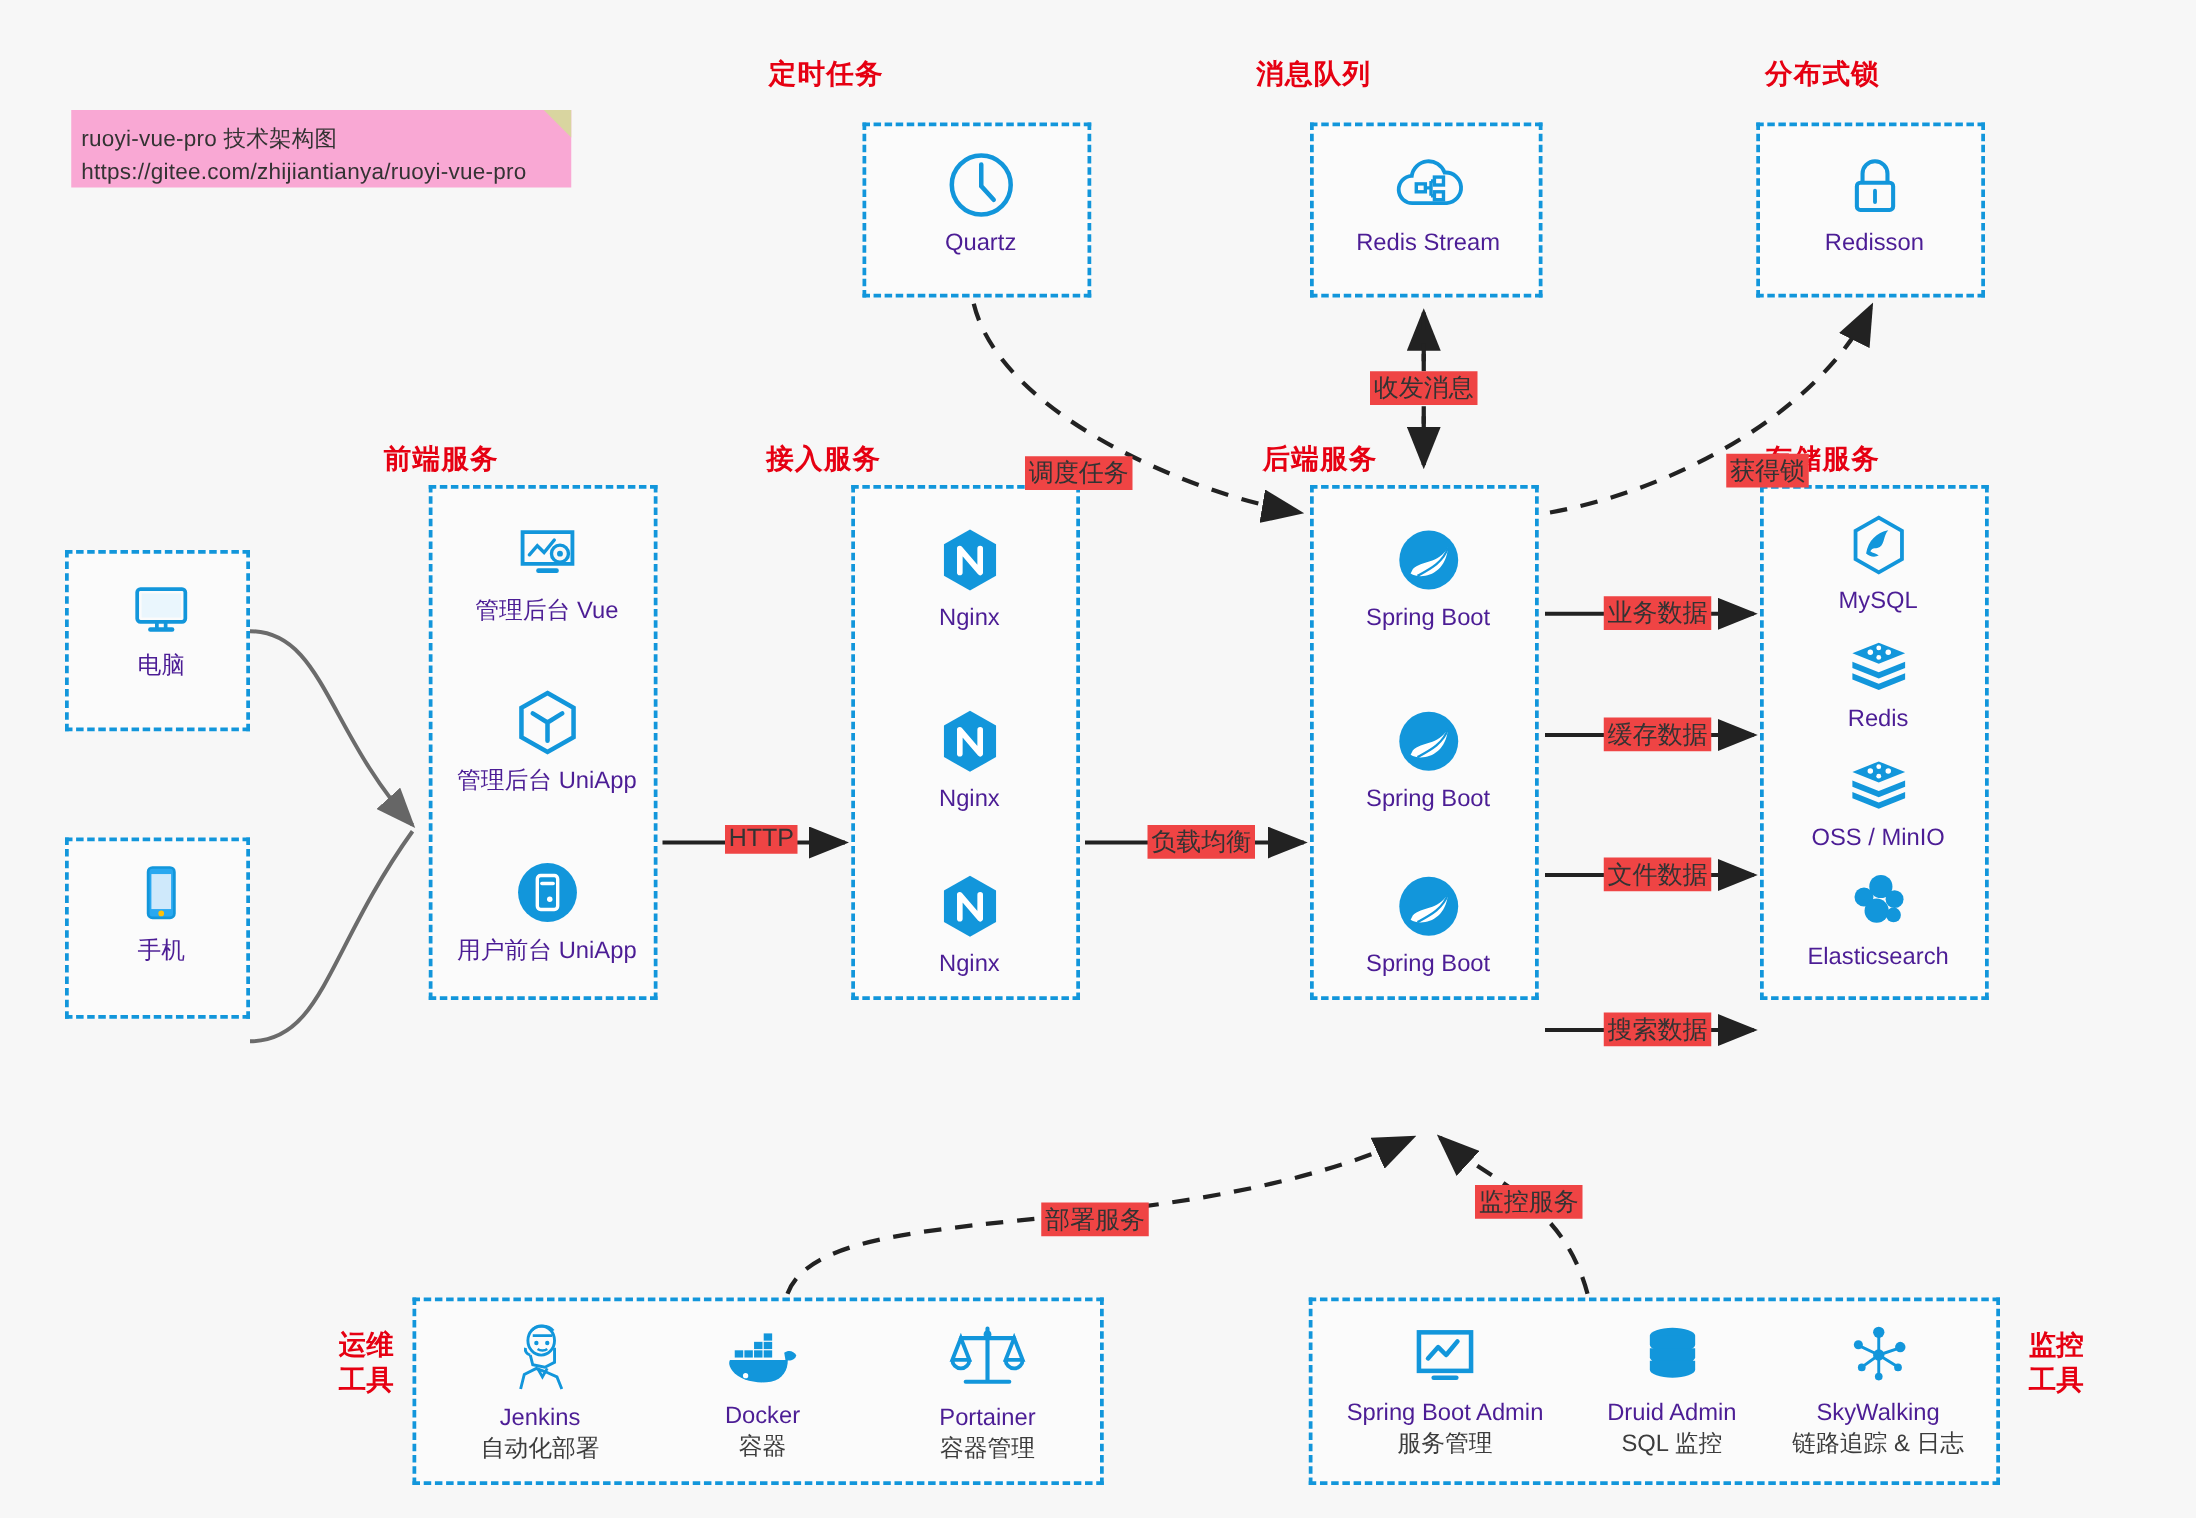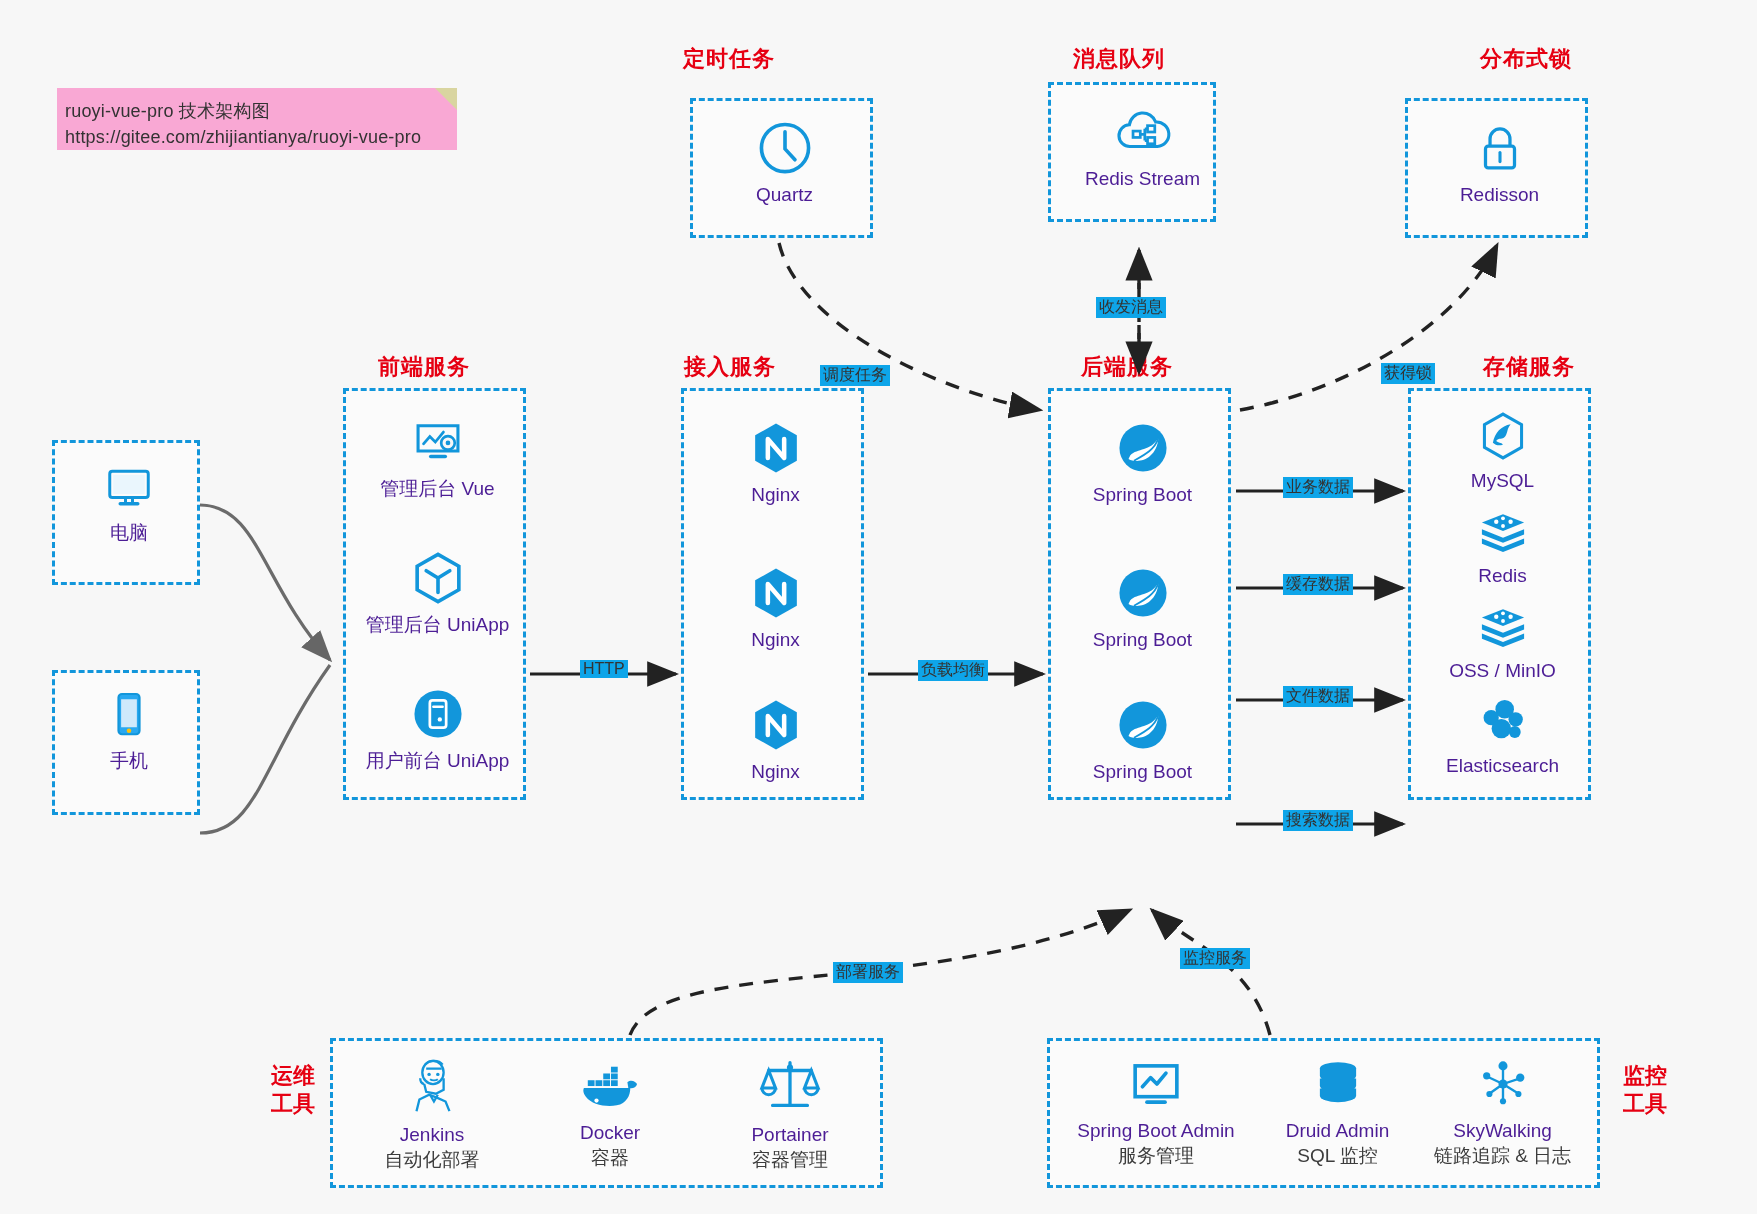--- a/index.html
+++ b/index.html
@@ -3,42 +3,42 @@
 <meta charset="utf-8">
 <style>
   html,body{margin:0;padding:0;background:#f7f7f7;}
   body{width:1757px;height:1214px;position:relative;overflow:hidden;
        font-family:"Liberation Sans","DejaVu Sans",sans-serif;color:#333;}
   #root{position:absolute;inset:0;}
 
   
   .dbox{position:absolute;border:3px dashed #1296db;background:#fbfbfb;box-sizing:border-box;}
   .grp-title{position:absolute;color:#e60012;font-weight:bold;font-size:22px;
-             text-align:right;letter-spacing:1px;white-space:nowrap;}
+             text-align:left;letter-spacing:1px;white-space:nowrap;}
   .side-title{position:absolute;color:#e60012;font-weight:bold;font-size:22px;
               text-align:center;line-height:1.25;white-space:nowrap;}
 
   
   .node{position:absolute;display:flex;flex-direction:column;align-items:center;
         justify-content:flex-start;}
   .node .ico{display:flex;align-items:center;justify-content:center;}
   .node .lbl{font-size:19px;color:#4c1d95;text-align:center;line-height:1.3;
              margin-top:6px;white-space:nowrap;}
   .node .lbl2{font-size:19px;color:#3c3c3c;text-align:center;line-height:1.3;white-space:nowrap;}
 
   
   #note{position:absolute;left:57px;top:88px;width:400px;height:62px;
         background:#f9a8d4;box-sizing:border-box;padding:10px 0 0 8px;}
   #note .ln{font-size:18px;color:#333;line-height:1.45;letter-spacing:.2px;white-space:nowrap;}
   #note .fold{position:absolute;right:0;top:0;width:0;height:0;
               border-left:22px solid transparent;border-top:22px solid #d9d5a0;}
 
   
   #wires{position:absolute;left:0;top:0;width:1757px;height:1214px;pointer-events:none;}
-  .edge-lbl{position:absolute;font-size:16px;color:#333;background:#0ea5e9;
+  .edge-lbl{position:absolute;font-size:20px;color:#333;background:#ef4444;
             padding:0 3px;white-space:nowrap;}
 </style>
 </head>
 <body>
 
 <div id="root">
 
   <div id="note">
     <div class="fold"></div>
     <div class="ln">ruoyi-vue-pro 技术架构图</div>
@@ -52,21 +52,21 @@
         <svg width="58" height="58" viewBox="0 0 64 64">
           <circle cx="32" cy="32" r="26" fill="none" stroke="#1296db" stroke-width="4"></circle>
           <path d="M32 14 L32 33 L43 45" fill="none" stroke="#1296db" stroke-width="4" stroke-linecap="round"></path>
         </svg>
       </div>
       <div class="lbl">Quartz</div>
     </div>
   </div>
 
   <div class="grp-title" style="left:1005px;top:44px;width:160px;">消息队列</div>
-  <div class="dbox" style="left:1048px;top:82px;width:168px;height:140px;">
+  <div class="dbox" style="left:1048px;top:98px;width:186px;height:140px;">
     <div class="node" style="left:0;top:18px;width:183px;">
       <div class="ico">
         <svg width="58" height="58" viewBox="0 0 64 64">
           <path d="M18 48 a12 12 0 0 1 -1 -24 a15 15 0 0 1 29 -3 a11 11 0 0 1 2 27 z" fill="none" stroke="#1296db" stroke-width="3.4"></path>
           <rect x="21" y="31" width="8" height="7" fill="none" stroke="#1296db" stroke-width="3"></rect>
           <rect x="37" y="25" width="8" height="7" fill="none" stroke="#1296db" stroke-width="3"></rect>
           <rect x="37" y="38" width="8" height="7" fill="none" stroke="#1296db" stroke-width="3"></rect>
           <path d="M29 34.5 L34 34.5 M34 28.5 L34 41.5 M34 28.5 L37 28.5 M34 41.5 L37 41.5" fill="none" stroke="#1296db" stroke-width="3"></path>
         </svg>
       </div>

